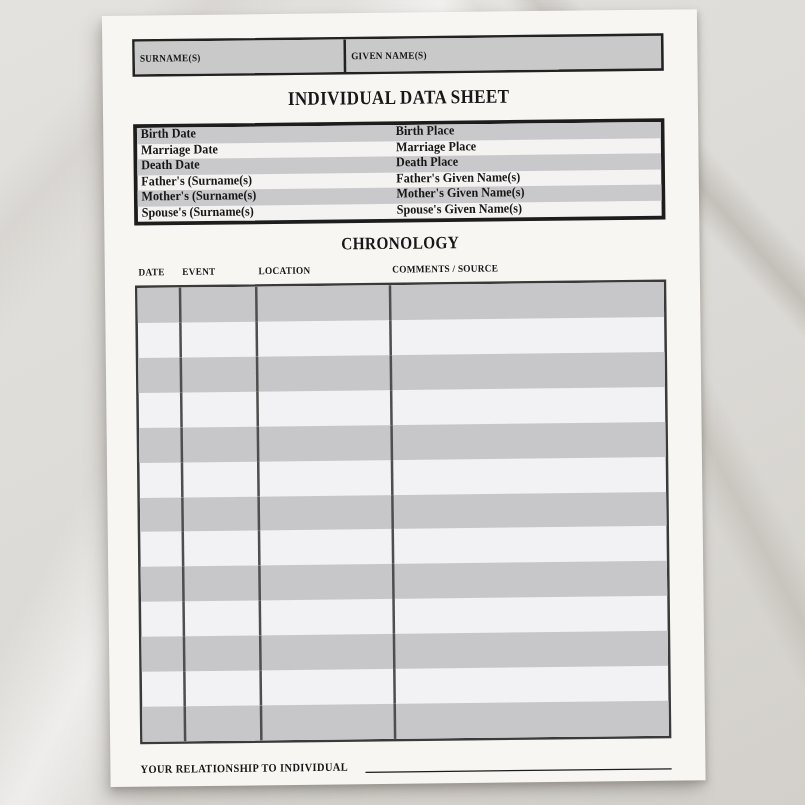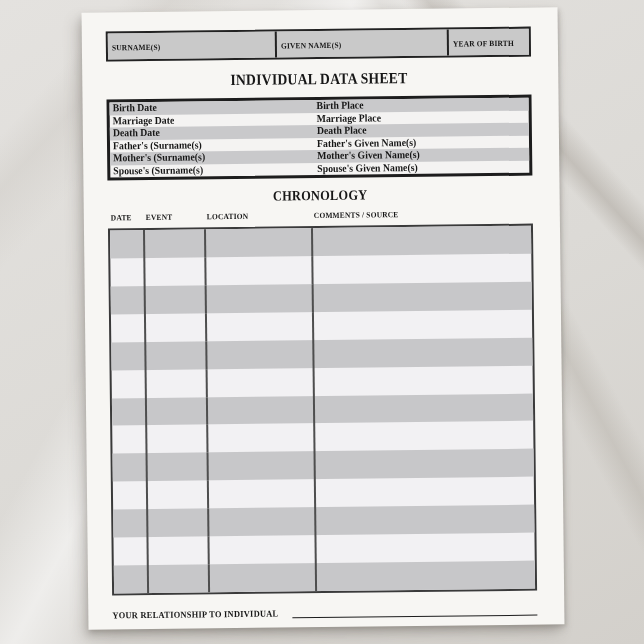--- a/index.html
+++ b/index.html
@@ -89,23 +89,20 @@
 
 <div class="paper">
 
   <div class="header-box">
     <div class="header-cell hc-1">
       <span class="lbl cond-l">SURNAME(S)</span>
     </div>
     <div class="header-cell hc-2">
       <span class="lbl cond-l">GIVEN NAME(S)</span>
     </div>
-    <div class="header-cell hc-3">
-      <span class="lbl cond-l">YEAR OF BIRTH</span>
-    </div>
   </div>
 
   <div class="sheet-title">
     <span class="cond">INDIVIDUAL DATA SHEET</span>
   </div>
 
   <div class="ds-table">
       <div class="ds-row shade">
         <span class="ds-left"><span class="cond-l">Birth Date</span></span>
         <span class="ds-right"><span class="cond-l">Birth Place</span></span>

